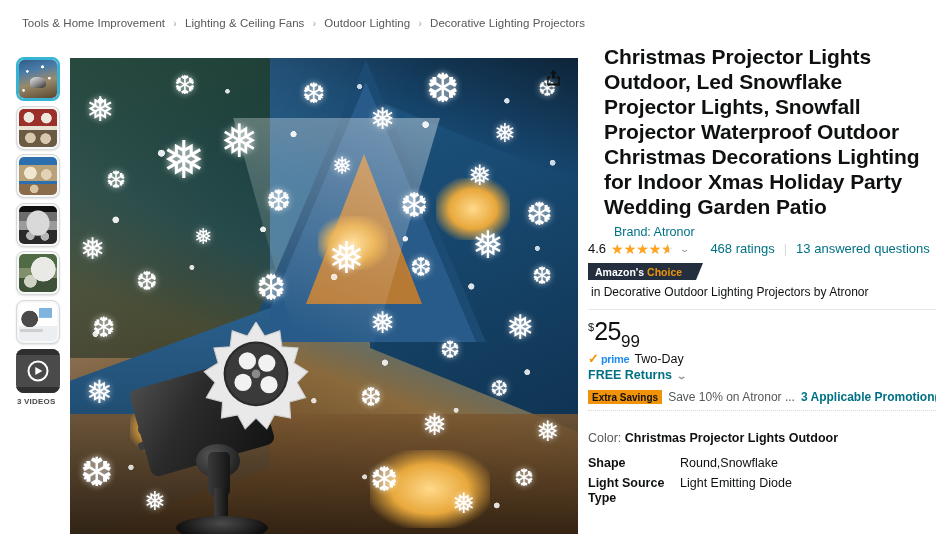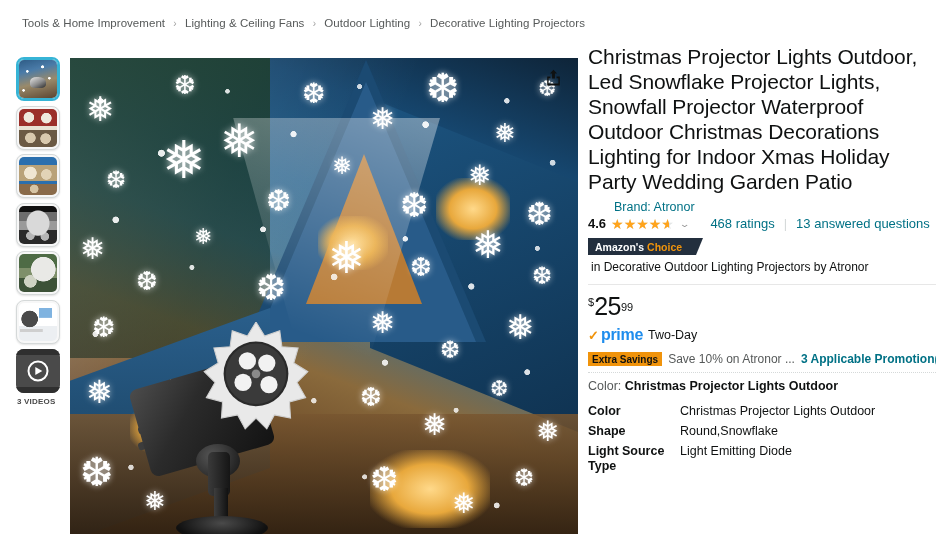--- a/index.html
+++ b/index.html
@@ -340,45 +340,45 @@
   #projector .base {
     position: absolute; left: 46px; top: 196px;
     width: 92px; height: 24px;
     background: radial-gradient(ellipse at 50% 30%, #4a4a4a, #101010 70%);
     border-radius: 50%;
   }
 
   
   #title {
     font-size: 21px;
-    font-weight: 400;
+    font-weight: 700;
     line-height: 25px;
     color: #0f1111;
-    margin: 0 0 6px 0;
+    margin: 0 0 6px 16px;
     letter-spacing: -0.1px;
   }
   .blue-link { color: #007185; text-decoration: none; cursor: pointer; }
 
   #brand-line {
     font-size: 12.5px;
     color: #007185;
     margin-bottom: 2px;
     font-weight: 400;
     margin-left: 26px;
   }
 
   #rating-row {
     display: flex;
     align-items: center;
     gap: 5px;
     font-size: 13px;
     margin-bottom: 4px;
     white-space: nowrap;
   }
-  #rating-value { font-weight: 700; color: #0f1111; font-size: 13px; }
+  #rating-value { font-weight: 400; color: #0f1111; font-size: 13px; }
   .stars { position: relative; display: inline-block; height: 14px; line-height: 14px; }
   .stars .base { color: #e3e6e6; font-size: 14px; letter-spacing: 0px; }
   .stars .fill {
     position: absolute; left: 0; top: 0;
     overflow: hidden; white-space: nowrap;
     color: #ffa41c; font-size: 14px; letter-spacing: 0px;
   }
   .caret {
     display: inline-block;
     color: #969696;
@@ -426,40 +426,40 @@
   }
 
   #price-block { margin-top: 2px; }
   #price {
     display: inline-block;
     color: #0f1111;
     line-height: 1;
   }
   #price .cur { font-size: 11px; vertical-align: top; position: relative; top: 3px; }
   #price .whole { font-size: 25px; font-weight: 400; letter-spacing: -0.5px; }
-  #price .frac { font-size: 11px; vertical-align: top; position: relative; top: 8px; }
+  #price .frac { font-size: 17px; vertical-align: top; position: relative; top: 14px; }
 
   #prime-row {
     margin-top: 7px;
     font-size: 12.5px;
     color: #0f1111;
     display: flex;
     align-items: center;
     gap: 1px;
   }
   .prime-check {
     color: #f0930b;
     font-weight: bold;
     font-size: 13px;
     margin-right: 1px;
   }
   .prime-word {
     color: #1f8ded;
     font-weight: bold;
-    font-size: 16px;
+    font-size: 11px;
     letter-spacing: -0.3px;
     margin-right: 4px;
   }
   #returns-row {
     margin-top: 2px;
     font-size: 12.5px;
     color: #007185;
     font-weight: bold;
   }
 
@@ -485,21 +485,21 @@
   #returnable-row {
     font-size: 12.5px;
     color: #007185;
     font-weight: bold;
     margin-top: 2px;
   }
 
   #color-line {
     font-size: 12.5px;
     color: #0f1111;
-    margin-top: 6px;
+    margin-top: 20px;
   }
   #color-line .lbl { color: #565959; }
   #color-line .val { font-weight: bold; }
 
   #spec-table {
     width: 100%;
     border-collapse: collapse;
     margin-top: 8px;
     font-size: 12.5px;
   }
@@ -699,42 +699,42 @@
       <span class="cur">$</span><span class="whole">25</span><span class="frac">99</span>
     </span>
   </div>
 
   <div id="prime-row">
     <span class="prime-check">✓</span>
     <span class="prime-word">prime</span>
     <span>Two-Day</span>
   </div>
 
+  <div id="returns-row">
+    <span class="blue-link">FREE Returns</span>
+    <span class="caret">⌄</span>
+  </div>
 
   <div id="promo-row">
     <span id="extra-savings">Extra Savings</span>
     <span id="promo-desc">Save 10% on Atronor ...</span>
     <span id="promo-count" class="blue-link">3 Applicable Promotion(s)</span>
 
   </div>
 
   <hr class="hr-dotted">
 
 
   <div id="color-line">
     <span class="lbl">Color:</span>
     <span class="val">Christmas Projector Lights Outdoor</span>
   </div>
 
   <table id="spec-table">
     <tbody>
-      <tr>
-        <td class="k">Color</td>
-        <td class="v">Christmas Projector Lights Outdoor</td>
-      </tr>
       <tr>
         <td class="k">Shape</td>
         <td class="v">Round,Snowflake</td>
       </tr>
       <tr>
         <td class="k">Light Source Type</td>
         <td class="v">Light Emitting Diode</td>
       </tr>
     </tbody>
   </table>

